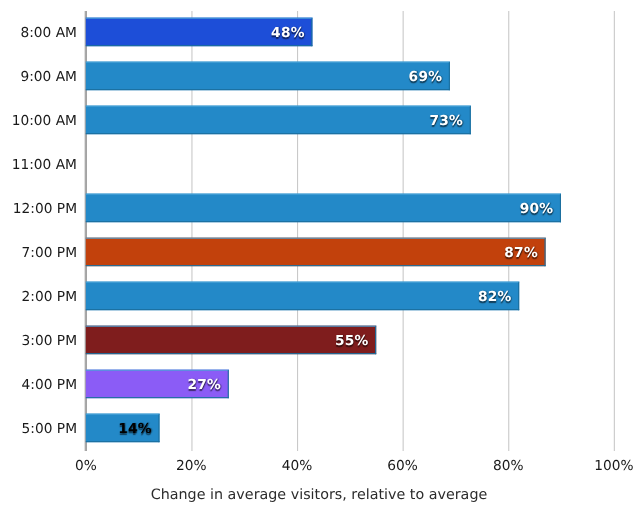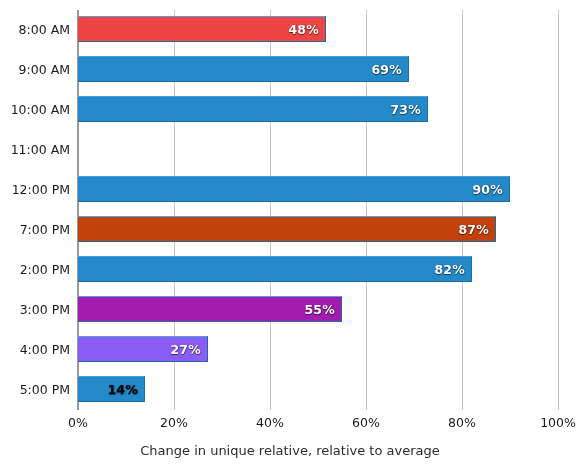--- a/index.html
+++ b/index.html
@@ -120,21 +120,21 @@
   <div id="axis-line-y"></div>
 
   <div id="plot-area">
       <div class="gridline" style="left: 0px; background: rgb(154, 154, 154);"></div>
       <div class="gridline" style="left: 96px; background: rgb(201, 201, 201);"></div>
       <div class="gridline" style="left: 192px; background: rgb(201, 201, 201);"></div>
       <div class="gridline" style="left: 288px; background: rgb(201, 201, 201);"></div>
       <div class="gridline" style="left: 384px; background: rgb(201, 201, 201);"></div>
       <div class="gridline" style="left: 480px; background: rgb(201, 201, 201);"></div>
       <div class="bar-row" style="top: 0px; height: 40px;">
-        <div class="bar" style="width: 248px; background: #ef4444; border-top-color: rgb(73, 163, 216); border-bottom-color: rgb(27, 111, 159); border-right-color: rgb(27, 111, 159);">
+        <div class="bar" style="width: 206px; background: #1d4ed8; border-top-color: rgb(73, 163, 216); border-bottom-color: rgb(27, 111, 159); border-right-color: rgb(27, 111, 159);">
           <span class="bar-value" style="color: rgb(255, 255, 255);">48%</span>
         </div>
       </div>
       <div class="bar-row" style="top: 40px; height: 40px;">
         <div class="bar" style="width: 331px; background: rgb(35, 137, 200); border-top-color: rgb(73, 163, 216); border-bottom-color: rgb(27, 111, 159); border-right-color: rgb(27, 111, 159);">
           <span class="bar-value" style="color: rgb(255, 255, 255); text-align: center;">69%</span>
         </div>
       </div>
       <div class="bar-row" style="top: 80px; height: 40px;">
         <div class="bar" style="width: 350px; background: rgb(35, 137, 200); border-top-color: rgb(73, 163, 216); border-bottom-color: rgb(27, 111, 159); border-right-color: rgb(27, 111, 159);">
@@ -150,37 +150,37 @@
         <div class="bar" style="width: 418px; background: #c2410c; border-top-color: rgb(73, 163, 216); border-bottom-color: rgb(27, 111, 159); border-right-color: rgb(27, 111, 159);">
           <span class="bar-value" style="color: rgb(255, 255, 255);">87%</span>
         </div>
       </div>
       <div class="bar-row" style="top: 240px; height: 40px;">
         <div class="bar" style="width: 394px; background: rgb(35, 137, 200); border-top-color: rgb(73, 163, 216); border-bottom-color: rgb(27, 111, 159); border-right-color: rgb(27, 111, 159);">
           <span class="bar-value" style="color: rgb(255, 255, 255);">82%</span>
         </div>
       </div>
       <div class="bar-row" style="top: 280px; height: 40px;">
-        <div class="bar" style="width: 264px; background: #a21caf; border-top-color: rgb(73, 163, 216); border-bottom-color: rgb(27, 111, 159); border-right-color: rgb(27, 111, 159);">
+        <div class="bar" style="width: 264px; background: #7f1d1d; border-top-color: rgb(73, 163, 216); border-bottom-color: rgb(27, 111, 159); border-right-color: rgb(27, 111, 159);">
           <span class="bar-value" style="color: rgb(255, 255, 255);">55%</span>
         </div>
       </div>
       <div class="bar-row" style="top: 320px; height: 40px;">
         <div class="bar" style="width: 130px; background: #8b5cf6; border-top-color: rgb(73, 163, 216); border-bottom-color: rgb(27, 111, 159); border-right-color: rgb(27, 111, 159);">
           <span class="bar-value" style="color: rgb(255, 255, 255);">27%</span>
         </div>
       </div>
       <div class="bar-row" style="top: 360px; height: 40px;">
         <div class="bar" style="width: 67px; background: rgb(35, 137, 200); border-top-color: rgb(73, 163, 216); border-bottom-color: rgb(27, 111, 159); border-right-color: rgb(27, 111, 159);">
           <span class="bar-value" style="color: #000000;">14%</span>
         </div>
       </div>
     </div>
 
-  <div id="x-axis-title">Change in unique relative, relative to average</div>
+  <div id="x-axis-title">Change in average visitors, relative to average</div>
 
 <div class="cat-label" style="top: 22px;">8:00 AM</div>
     <div class="cat-label" style="top: 62px;">9:00 AM</div>
     <div class="cat-label" style="top: 102px;">10:00 AM</div>
     <div class="cat-label" style="top: 142px;">11:00 AM</div>
     <div class="cat-label" style="top: 182px;">12:00 PM</div>
     <div class="cat-label" style="top: 222px;">7:00 PM</div>
     <div class="cat-label" style="top: 262px;">2:00 PM</div>
     <div class="cat-label" style="top: 302px;">3:00 PM</div>
     <div class="cat-label" style="top: 342px;">4:00 PM</div>

